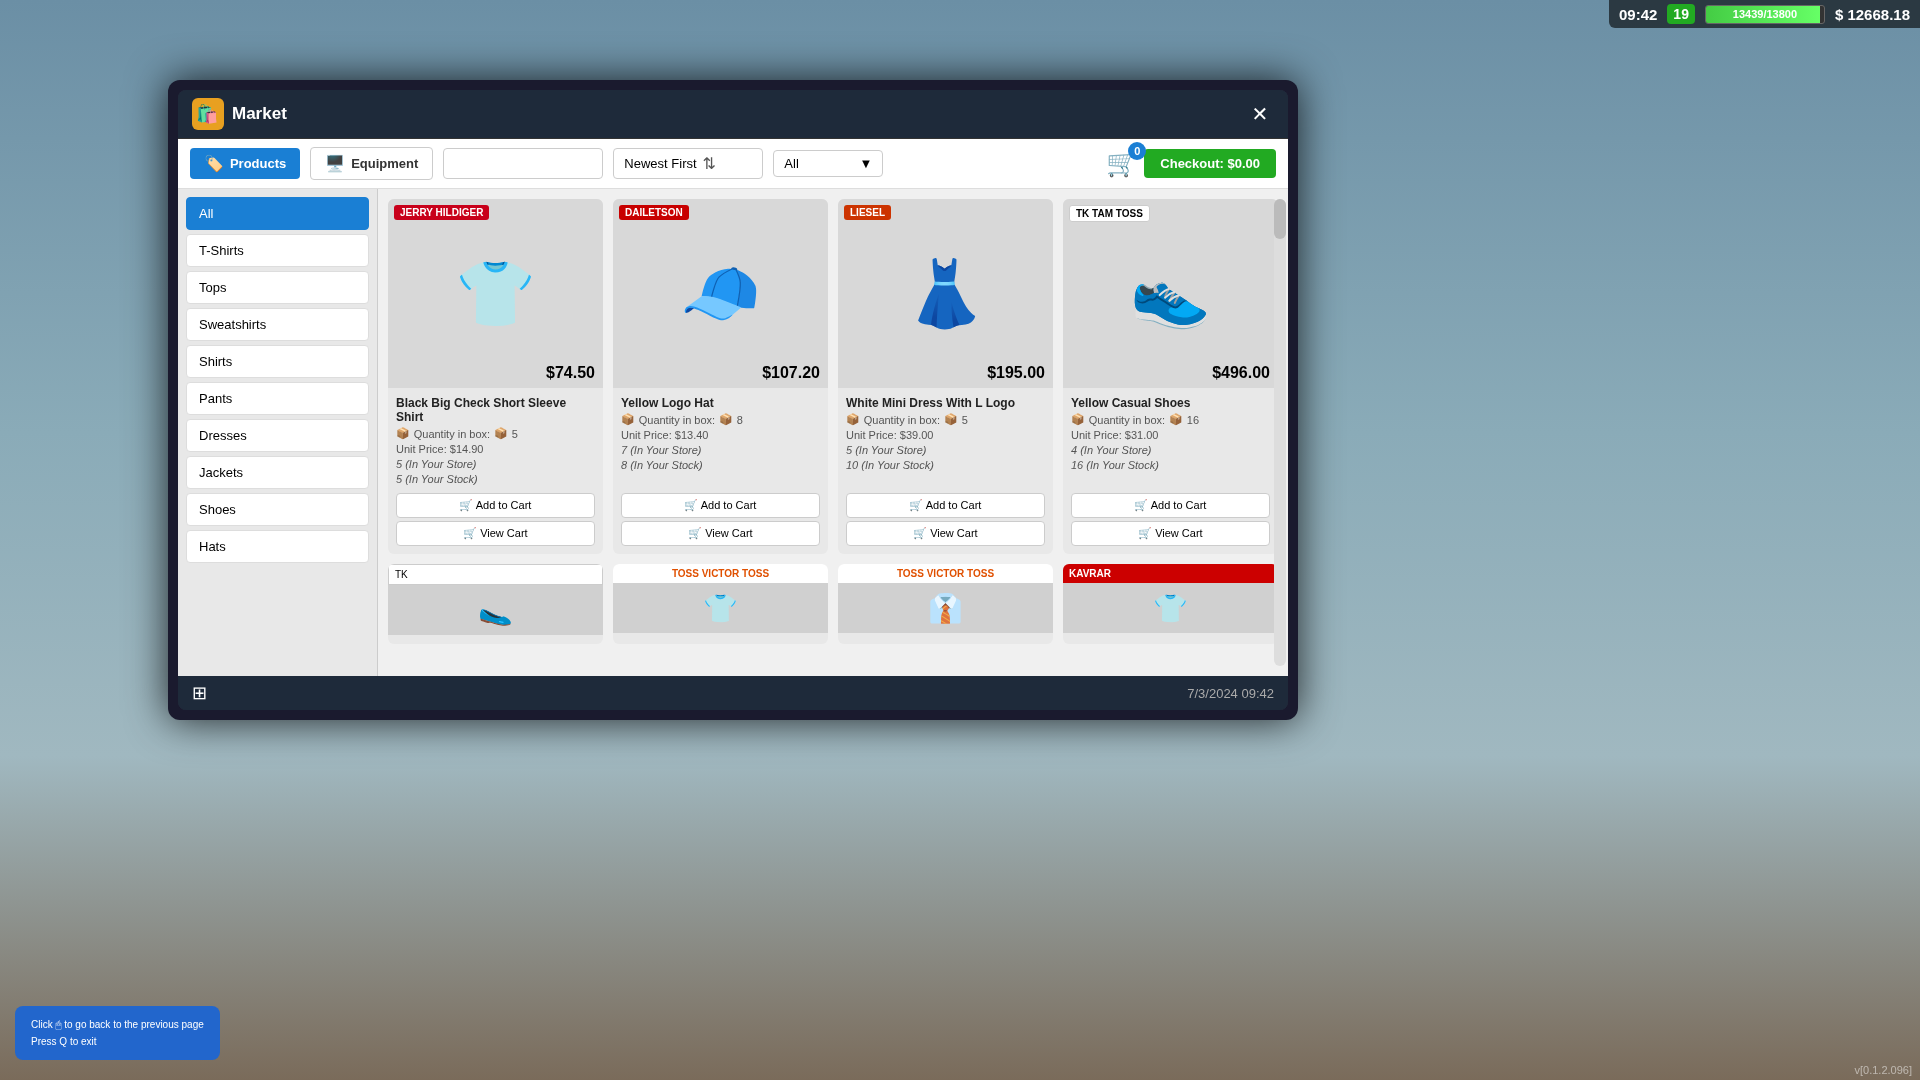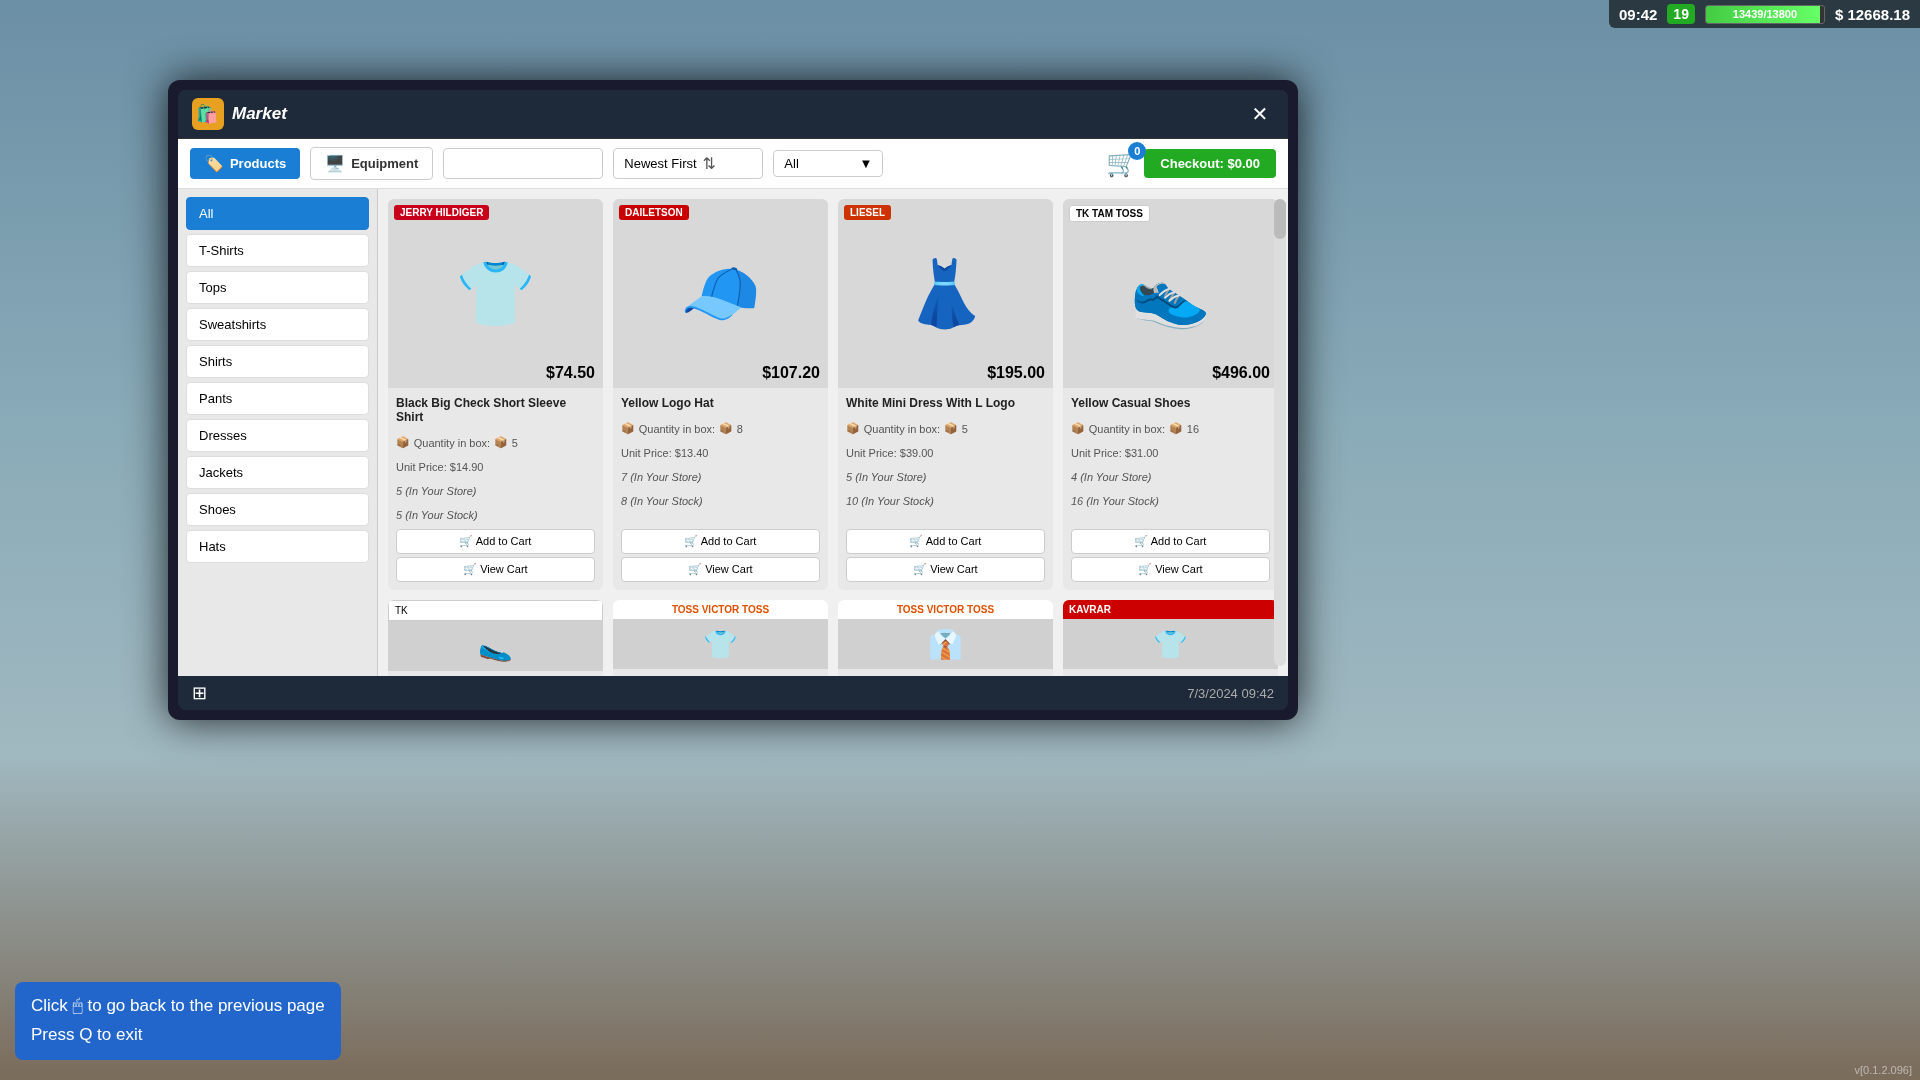--- a/index.html
+++ b/index.html
@@ -116,21 +116,20 @@
       border-radius: 6px;
       display: flex;
       align-items: center;
       justify-content: center;
       font-size: 18px;
     }
     .title-text {
       color: white;
       font-size: 17px;
       font-weight: bold;
-      font-style: italic;
     }
     .close-btn {
       color: white;
       font-size: 20px;
       cursor: pointer;
       width: 28px;
       height: 28px;
       display: flex;
       align-items: center;
       justify-content: center;
@@ -358,21 +357,21 @@
     .brand-liesel { background: #cc3300; color: white; }
     .brand-tk { background: white; color: black; border: 1px solid #ccc; }
     .brand-toss { background: white; color: #e05000; font-size: 9px; text-align: center; }
     .brand-kavrar { background: #cc0000; color: white; }
 
     .product-info {
       padding: 8px;
       flex: 1;
       display: flex;
       flex-direction: column;
-      gap: 12px;
+      gap: 3px;
     }
 
     .product-name {
       font-size: 12px;
       font-weight: bold;
       color: #222;
     }
 
     .product-qty {
       font-size: 11px;
@@ -464,21 +463,21 @@
 
     
     .instruction-tooltip {
       position: absolute;
       bottom: 20px;
       left: 15px;
       background: #2266cc;
       color: white;
       padding: 10px 16px;
       border-radius: 8px;
-      font-size: 17px;
+      font-size: 10px;
       line-height: 1.7;
       z-index: 200;
     }
 
     
     .version-text {
       position: absolute;
       bottom: 4px;
       right: 8px;
       color: rgba(255,255,255,0.5);

